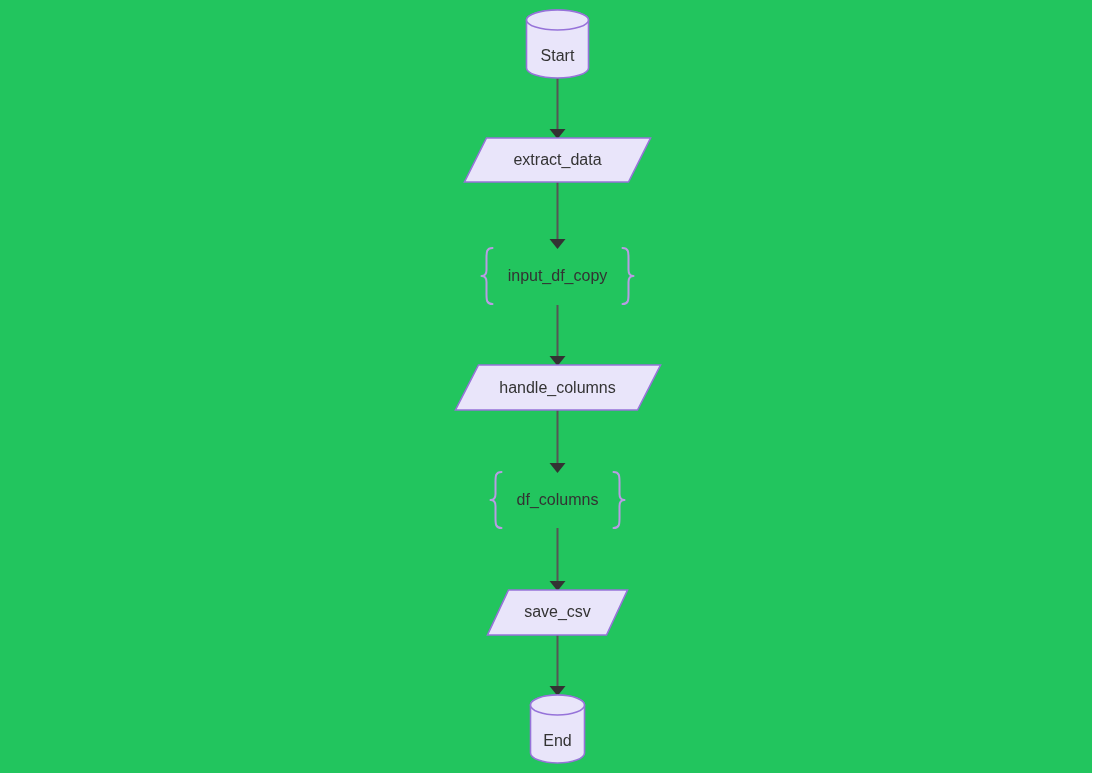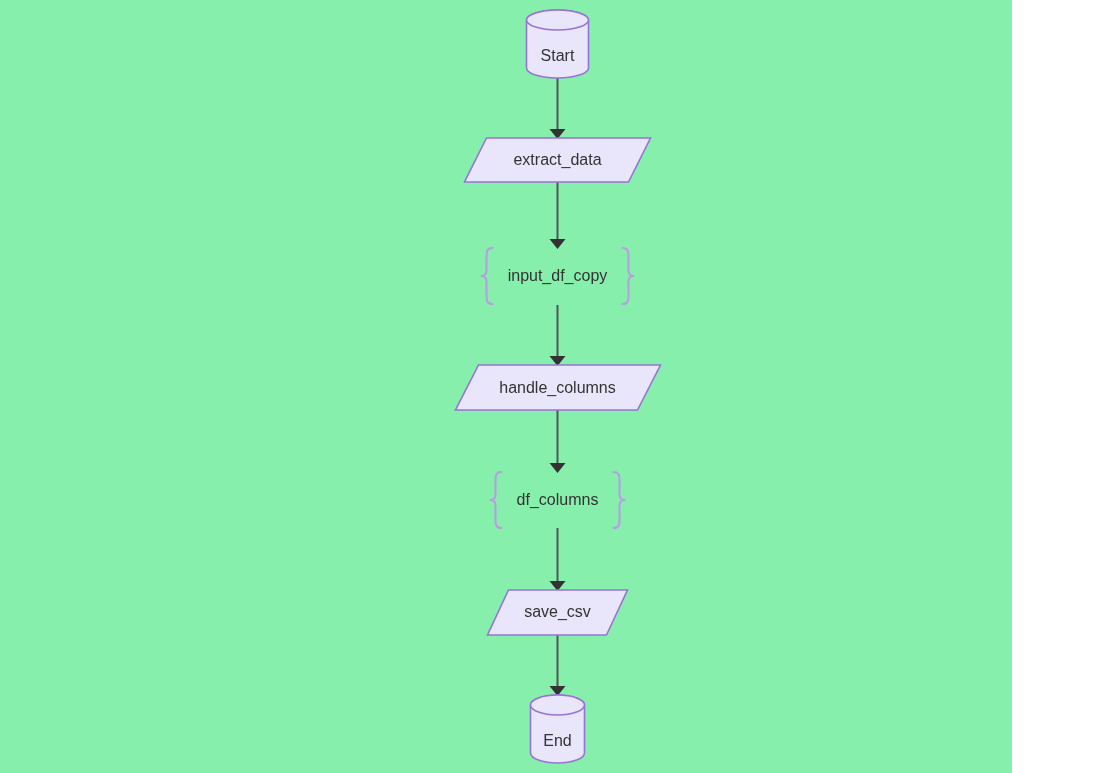--- a/index.html
+++ b/index.html
@@ -6,23 +6,23 @@
   html, body {
     margin: 0;
     padding: 0;
     background: #ffffff;
   }
   body {
     font-family: "Liberation Sans", "DejaVu Sans", sans-serif;
   }
   #canvas {
     position: relative;
-    width: 1012px;
+    width: 1092px;
     height: 773px;
-    background: #86efac;
+    background: #22c55e;
     overflow: hidden;
   }
   #diagram-svg {
     position: absolute;
     top: 0;
     left: 0;
     width: 1116px;
     height: 773px;
     display: block;
   }

